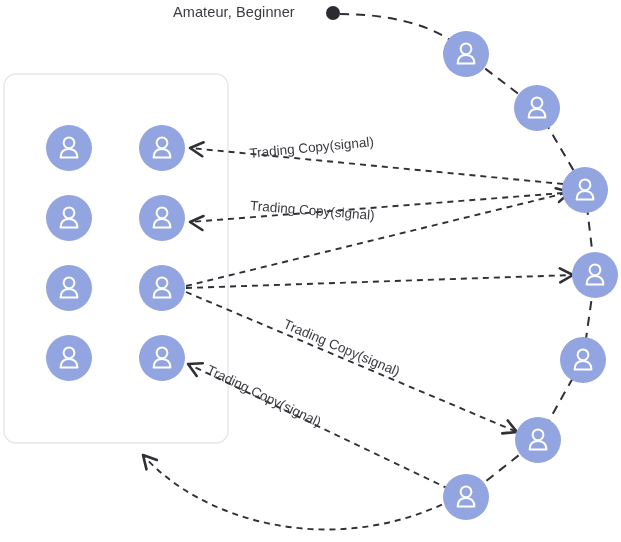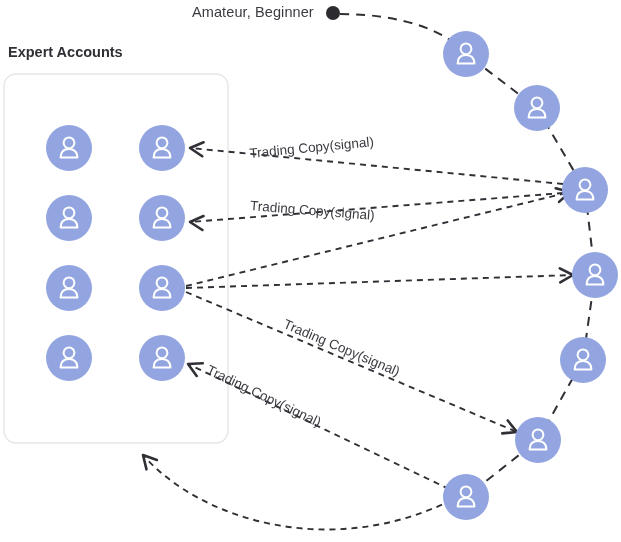--- a/index.html
+++ b/index.html
@@ -65,21 +65,21 @@
     stroke-linecap: round;
     stroke-linejoin: round;
   }
   .panel-box {
     fill: #ffffff;
     stroke: #e6e6e8;
     stroke-width: 1.4;
   }
   #source-label {
     position: absolute;
-    left: 192px;
+    left: 173px;
     top: 4px;
     font-size: 14.5px;
     color: #3b3b42;
     white-space: nowrap;
     letter-spacing: 0.1px;
   }
   #panel-title {
     position: absolute;
     left: 8px;
     top: 44px;
@@ -88,21 +88,20 @@
     color: #2f2f35;
     white-space: nowrap;
   }
 </style>
 </head>
 <body>
 
 <div id="canvas">
 
   <div id="source-label">Amateur, Beginner</div>
-  <div id="panel-title">Expert Accounts</div>
 
   <svg id="diagram-svg" viewBox="0 0 621 542">
     <g id="panel-layer">
         <rect x="4" y="74" width="224" height="369" rx="12" ry="12" class="panel-box"></rect>
       </g>
     <g id="arc-layer">
         <path d="M 340 14 C 400 14 446 30 466 54 L 537 108 L 585 190 L 595 275 L 583 360 L 538 440 L 466 497" class="arc-line"></path>
       </g>
     <g id="edge-layer">
         <path d="M 563 184 L 190 148" class="edge-line"></path>

